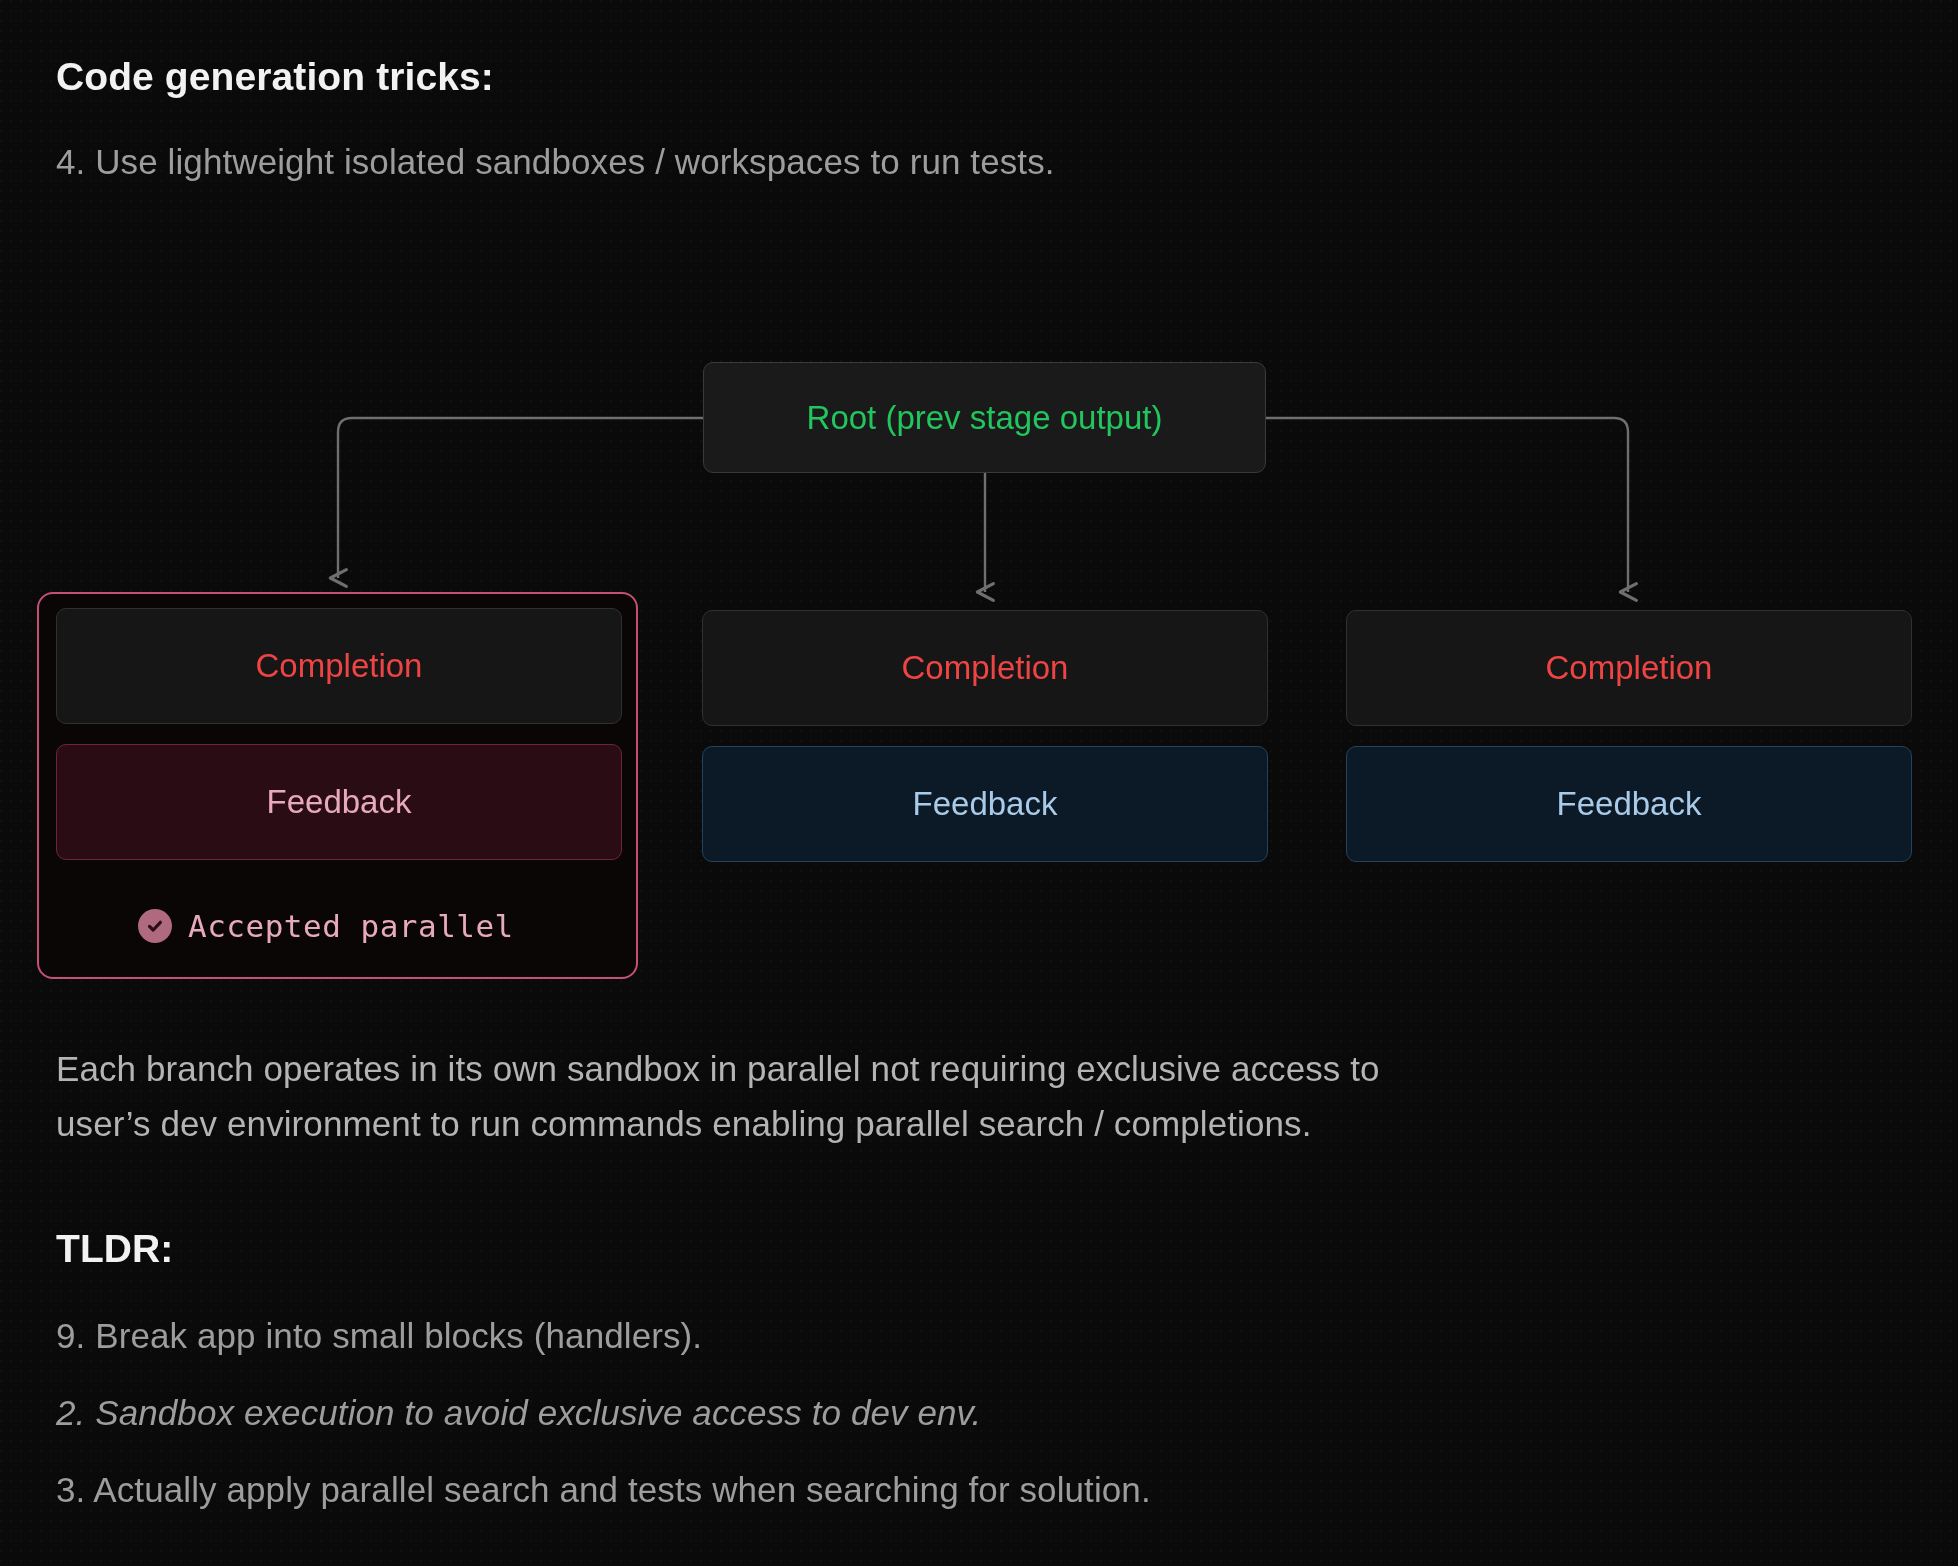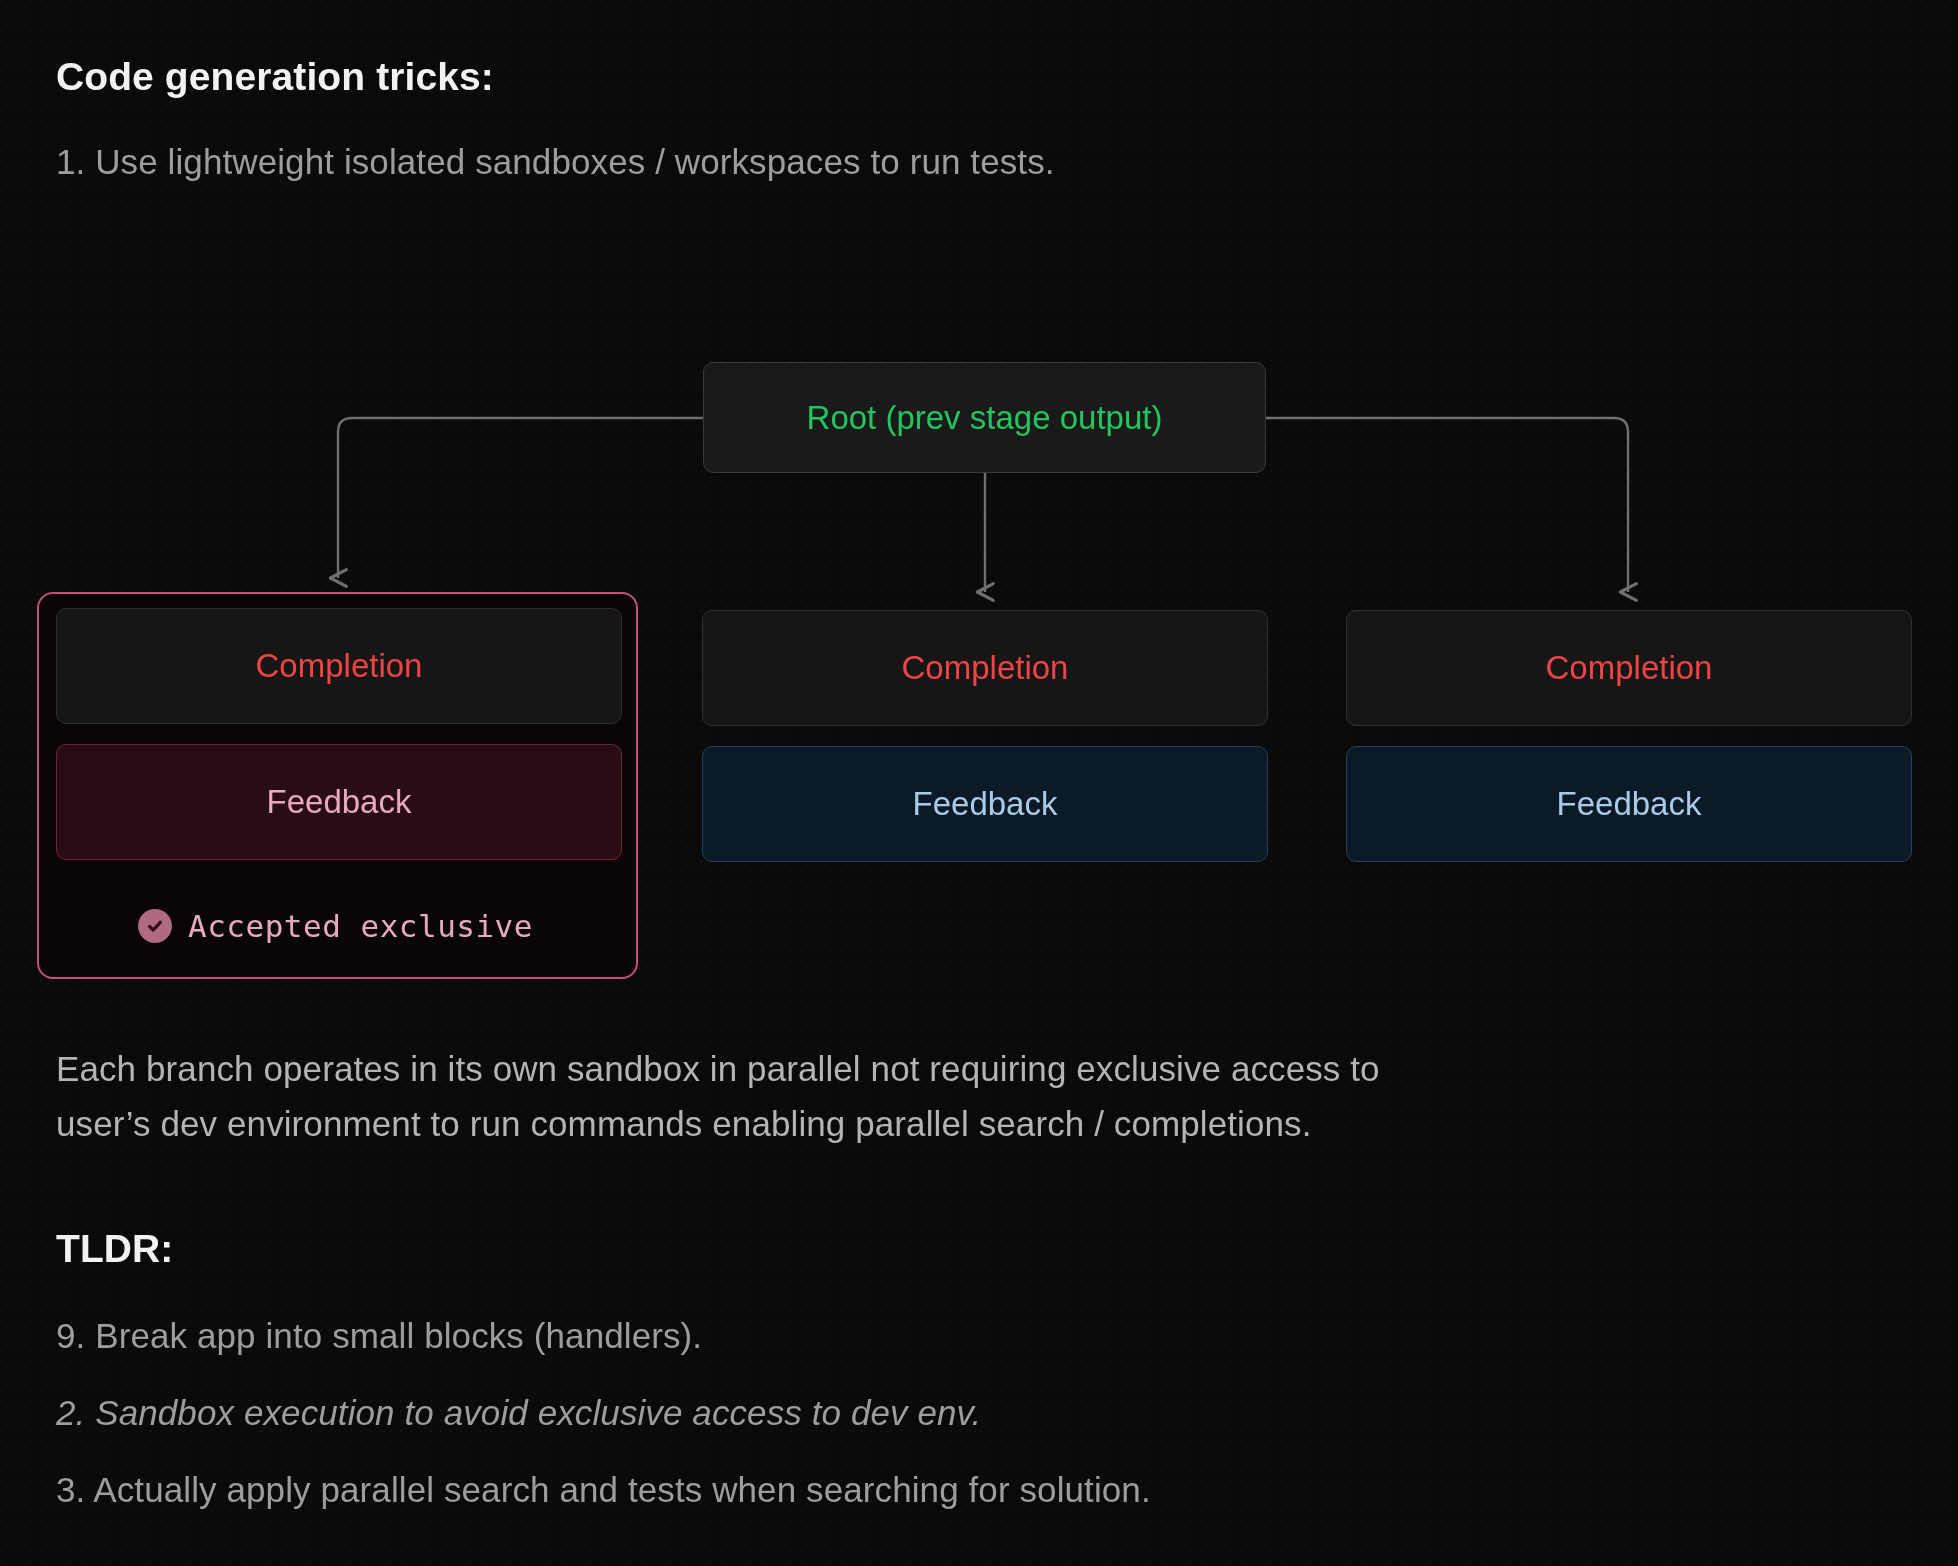--- a/index.html
+++ b/index.html
@@ -134,21 +134,21 @@
     white-space: nowrap;
   }
 </style>
 </head>
 <body>
 
 <div id="page">
 
   <div class="section-heading" style="left:56px; top:55px;">Code generation tricks:</div>
 
-  <div class="body-line" style="left:56px; top:142px;">1. Use lightweight isolated sandboxes / workspaces to run tests.</div>
+  <div class="body-line" style="left:56px; top:142px;">4. Use lightweight isolated sandboxes / workspaces to run tests.</div>
 
 
   <div id="diagram">
 
     <svg id="connectors" viewBox="0 0 1958 1566">
       <defs>
         <marker id="arrowhead" markerWidth="10" markerHeight="10" refX="5" refY="5" orient="auto" markerUnits="strokeWidth">
           <path d="M1.5,1.5 L5,8.2 L8.5,1.5" fill="none" stroke="#6f6f6f" stroke-width="1.3" stroke-linecap="round" stroke-linejoin="round"></path>
         </marker>
       </defs>
@@ -173,21 +173,21 @@
     <div class="node-box feedback-node-pink" style="left:56px; top:744px; width:566px; height:116px;">
       <span>Feedback</span>
     </div>
 
     <div class="accepted-row" style="left:138px; top:908px;">
       <span class="check-icon">
         <svg width="22" height="22" viewBox="0 0 22 22" aria-hidden="true">
           <path d="M5.5 11.4 L9.2 15 L16.4 7.3" fill="none" stroke="#2b0d15" stroke-width="3.2" stroke-linecap="round" stroke-linejoin="round"></path>
         </svg>
       </span>
-      <span class="accepted-label">Accepted exclusive</span>
+      <span class="accepted-label">Accepted parallel</span>
     </div>
 
     <div class="node-box completion-node" style="left:702px; top:610px; width:566px; height:116px;">
       <span>Completion</span>
     </div>
 
     <div class="node-box feedback-node-blue" style="left:702px; top:746px; width:566px; height:116px;">
       <span>Feedback</span>
     </div>
 

